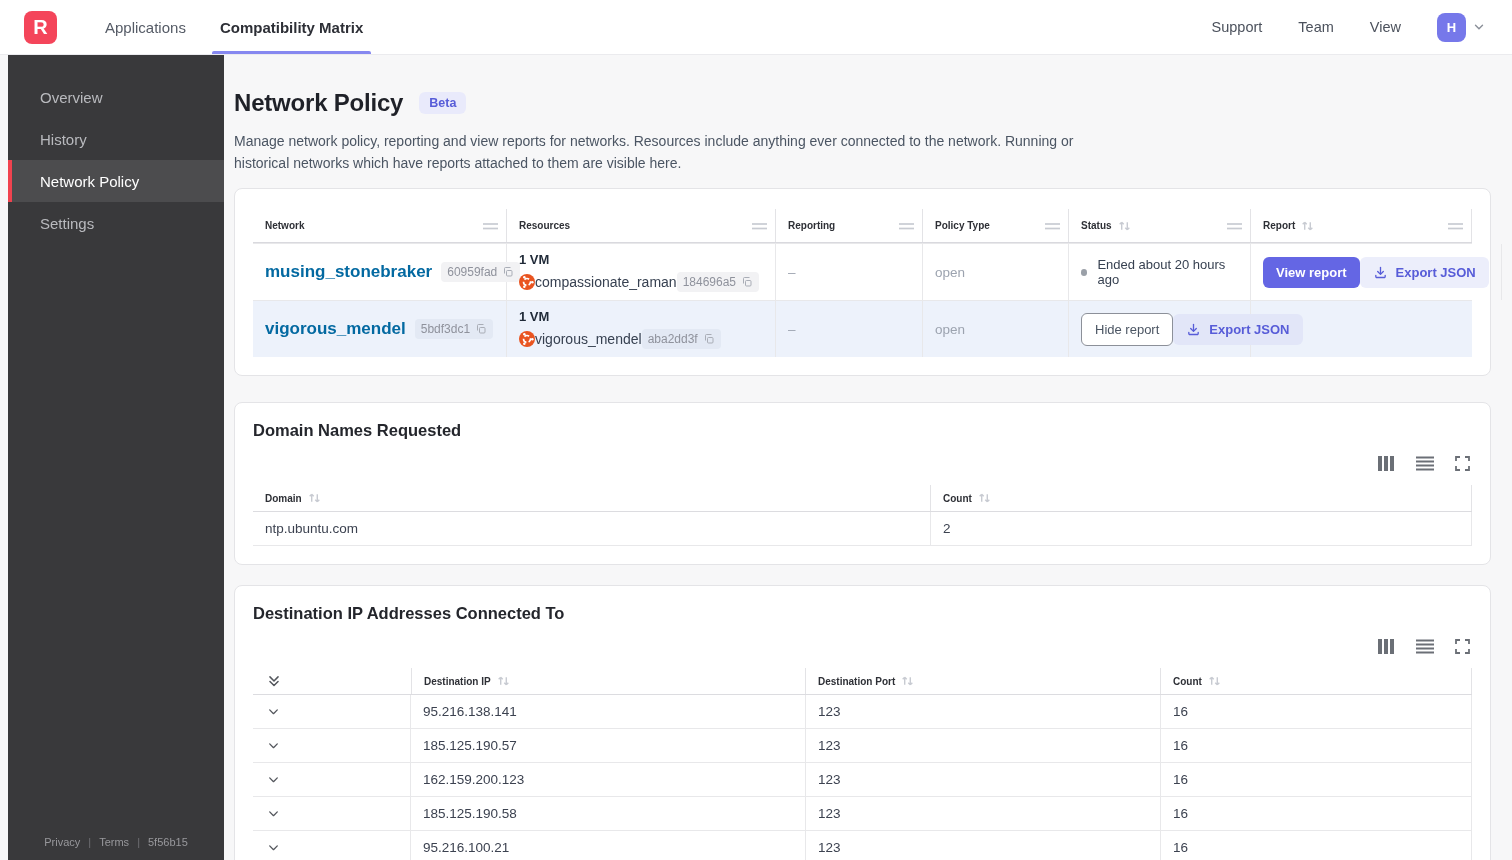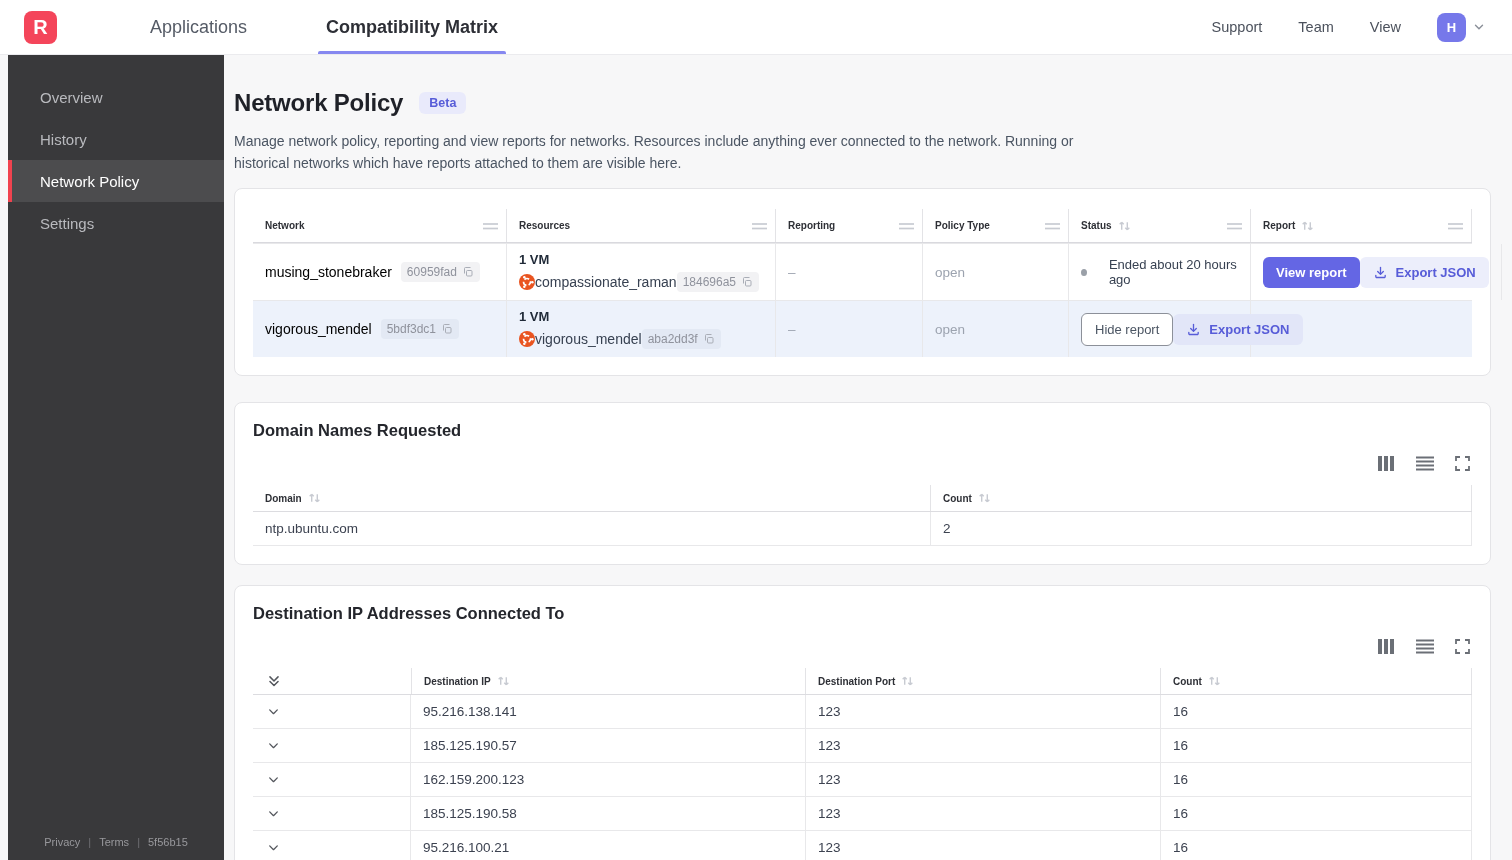--- a/index.html
+++ b/index.html
@@ -7,22 +7,22 @@
     font-family:"Liberation Sans","DejaVu Sans",sans-serif; color:#3c4250; }
 
   
   .topnav { position:fixed; top:0; left:0; right:0; height:55px; background:#fff;
     border-bottom:1px solid #ebebee; display:flex; align-items:center; justify-content:space-between;
     padding:0 26px 0 24px; z-index:10; }
   .nav-left { display:flex; align-items:center; height:100%; }
   .logo { width:33px; height:33px; border-radius:8px; background:#f4455a; color:#fff;
     font-weight:700; font-size:20px; display:flex; align-items:center; justify-content:center; }
   .nav-tabs { display:flex; align-items:center; height:100%; margin-left:48px; gap:34px; }
-  .nav-tab { font-size:18px; color:#555b66; cursor:pointer; height:100%; display:flex;
-    align-items:center; position:relative;margin-left:45px; }
+  .nav-tab { font-size:15px; color:#555b66; cursor:pointer; height:100%; display:flex;
+    align-items:center; position:relative; }
   .nav-tab.active { color:#2d2f36; font-weight:700; }
   .nav-tab.active .tab-underline { position:absolute; bottom:0; left:-8px; right:-8px;
     height:3px; background:#8688f0; border-radius:2px 2px 0 0; }
   .nav-right { display:flex; align-items:center; gap:36px; }
   .nav-link { font-size:14.5px; color:#4b515c; cursor:pointer; }
   .user-chip { display:flex; align-items:center; gap:6px; cursor:pointer; }
   .avatar { width:29px; height:29px; border-radius:8px; background:#7678ea; color:#fff;
     font-size:13px; font-weight:600; display:flex; align-items:center; justify-content:center; }
 
   
@@ -58,29 +58,29 @@
   .gt-row { display:grid; align-items:stretch; border-top:1px solid #e8e8ea; }
   .gt-cell { display:flex; align-items:center; padding:0 12px; border-right:1px solid #e8e8ea;
     font-size:13.5px; color:#3c4250; min-height:33px; }
 
   
   .t1 { margin-top:2px; }
   .t1 .gt-head, .t1 .gt-row { grid-template-columns:254px 269px 147px 146px 182px 1fr; }
   .t1 .gt-head { border-bottom:1px solid #d9d9de; }
   .t1 .gt-row { min-height:54px; }
   .t1 .gt-row.hl { background:#edf2fb; }
-  .net-name { font-size:14px; font-weight:400; color:#000000; margin-right:9px; }
+  .net-name { font-size:17px; font-weight:700; color:#0369a1; margin-right:9px; }
   .id-pill { background:#f2f2f4; color:#8f929c; font-size:12px; border-radius:4px;
     padding:3px 6px; display:inline-flex; align-items:center; gap:5px; white-space:nowrap; }
   .gt-row.hl .id-pill { background:#e3e9f4; }
   .res-cell { flex-direction:column; align-items:flex-start; justify-content:center; gap:5px; padding:8px 12px; }
   .vm-count { font-size:13px; font-weight:700; color:#1f2937; }
   .vm-line { display:flex; align-items:center; font-size:14px; color:#374151; }
   .muted { color:#9ca3af; }
-  .status-line { display:flex; align-items:center; gap:22px; font-size:13px; color:#374151; }
+  .status-line { display:flex; align-items:center; gap:10px; font-size:13px; color:#374151; }
   .status-dot { width:7px; height:7px; border-radius:50%; background:#9aa0a8; }
   .report-cell { }
   .btn { font-size:13px; font-weight:600; border-radius:6px; padding:8px 13px; cursor:pointer;
     display:inline-flex; align-items:center; gap:8px; border:none; font-family:inherit; white-space:nowrap; }
   .btn-primary { background:#6466e4; color:#fff; }
   .btn-outline { background:#fff; color:#4b5563; border:1px solid #8c9099; font-weight:400; }
   .btn-soft { background:#eceefb; color:#575cd8; }
   .gt-row.hl .btn-soft { background:#e2e6f8; }
 
   

